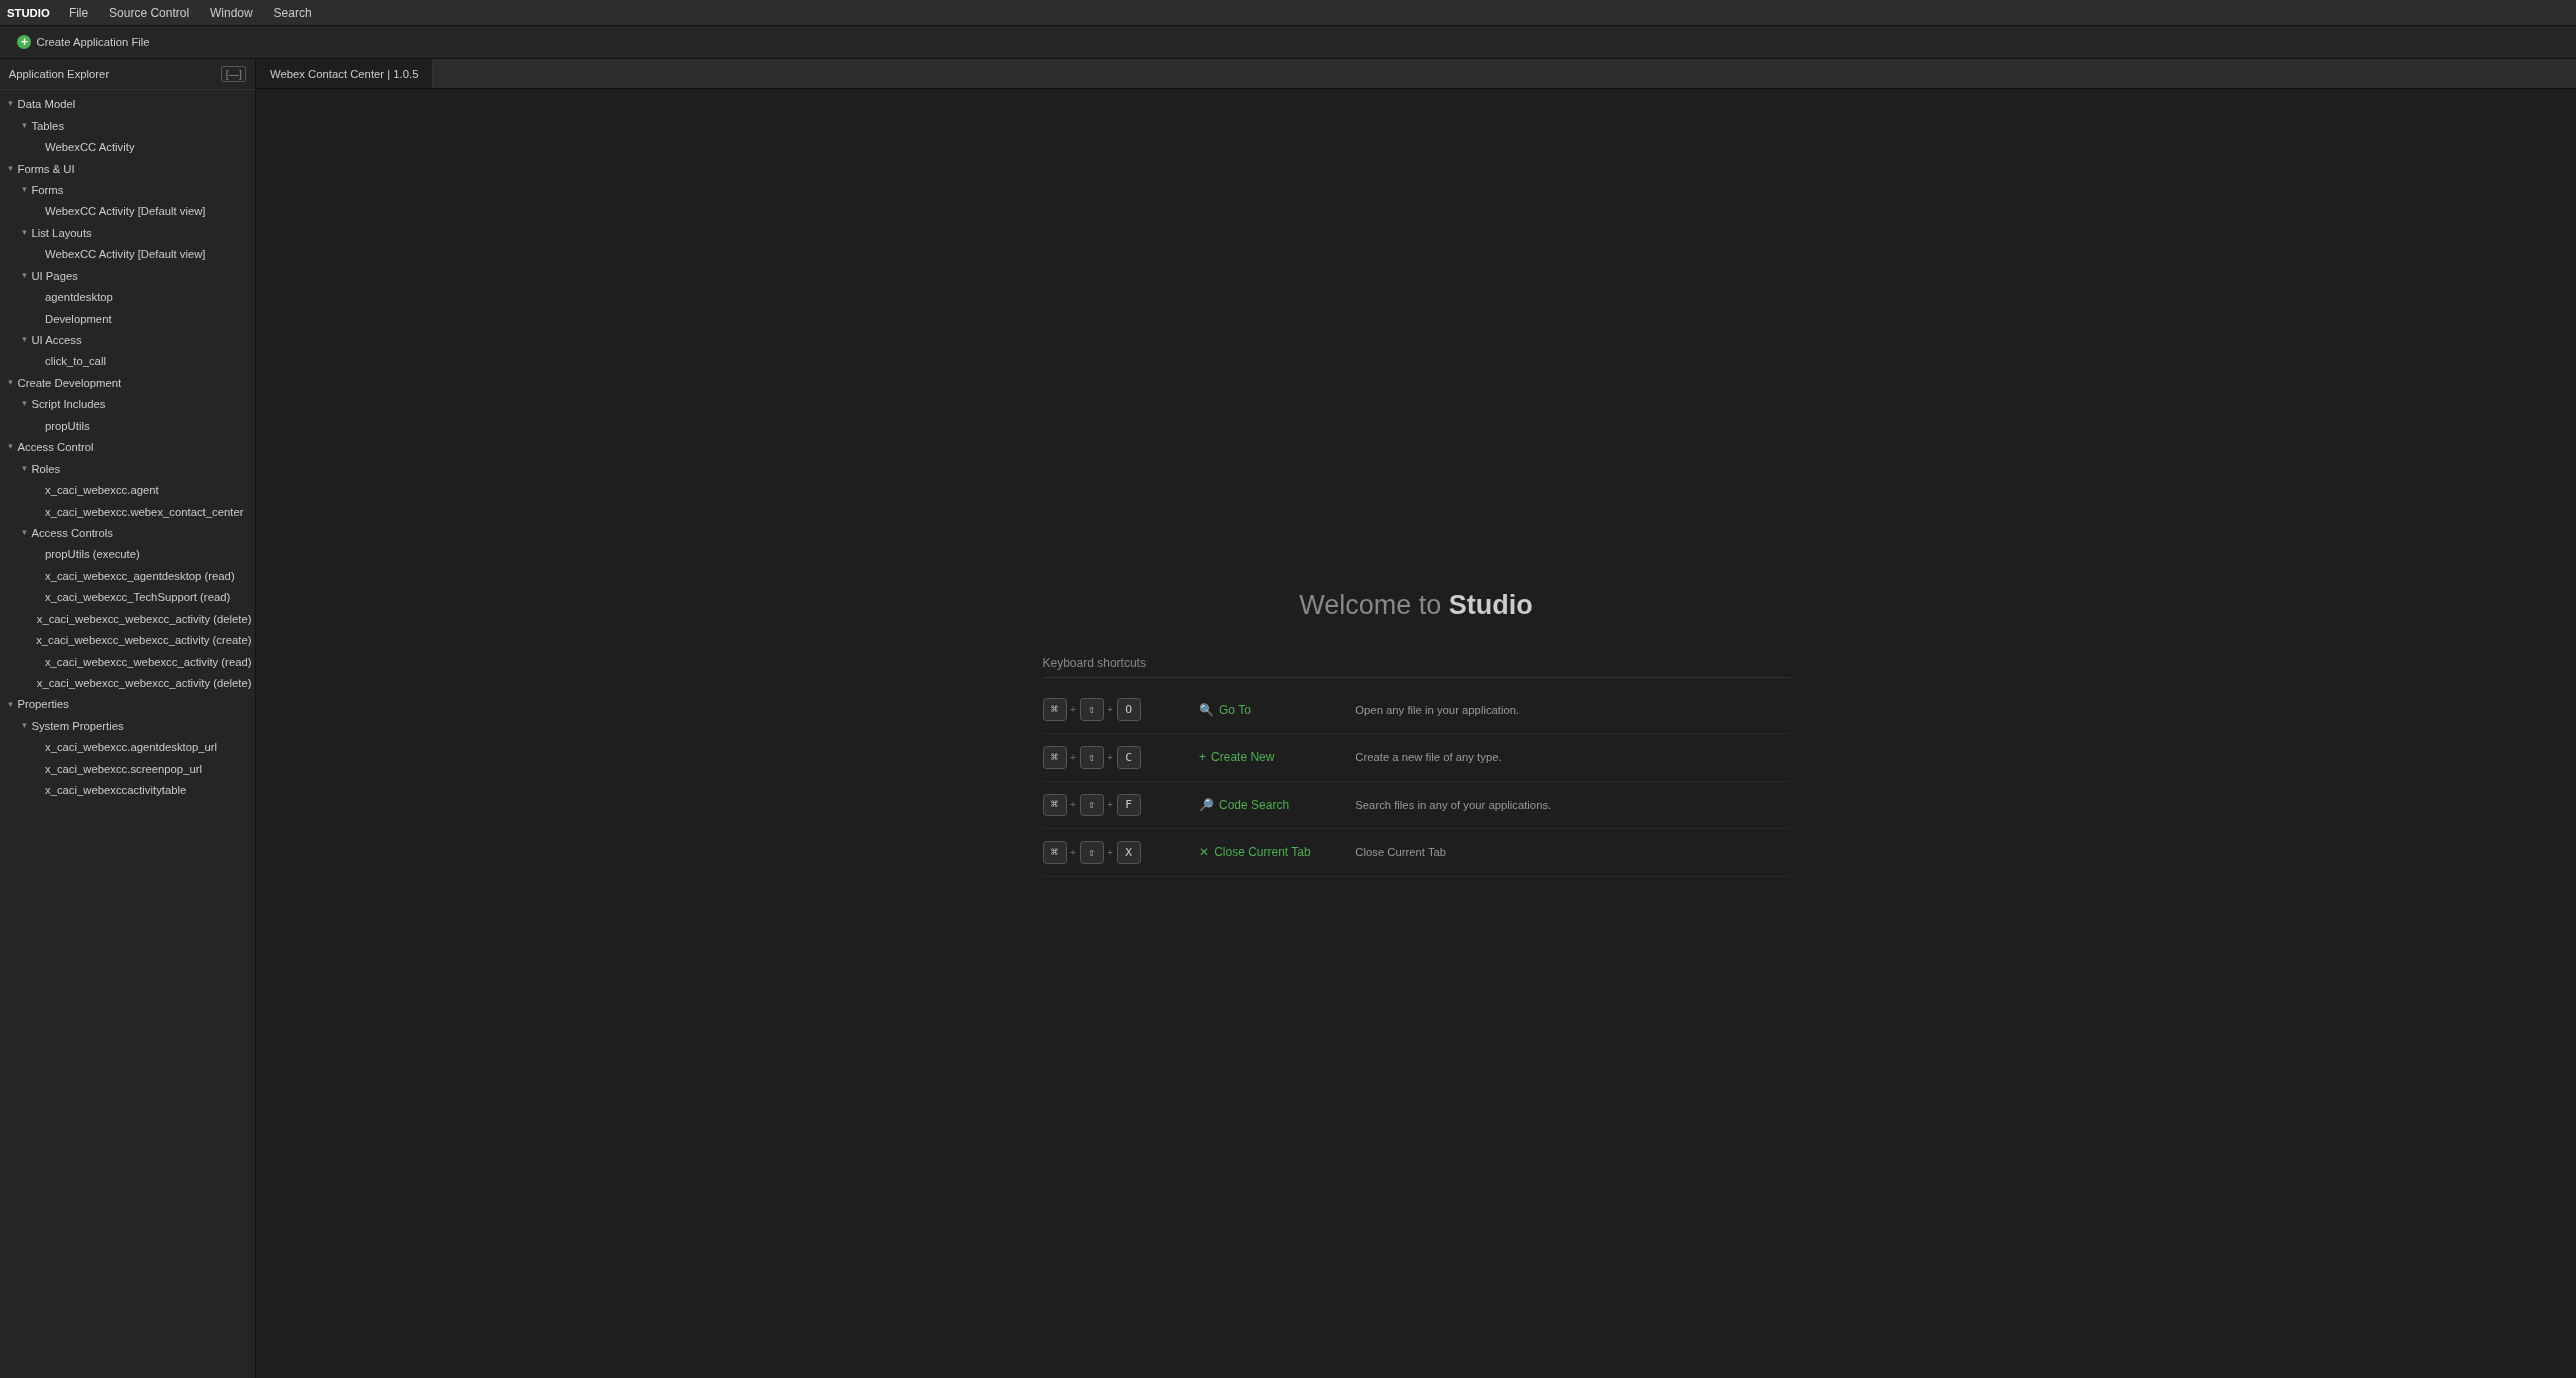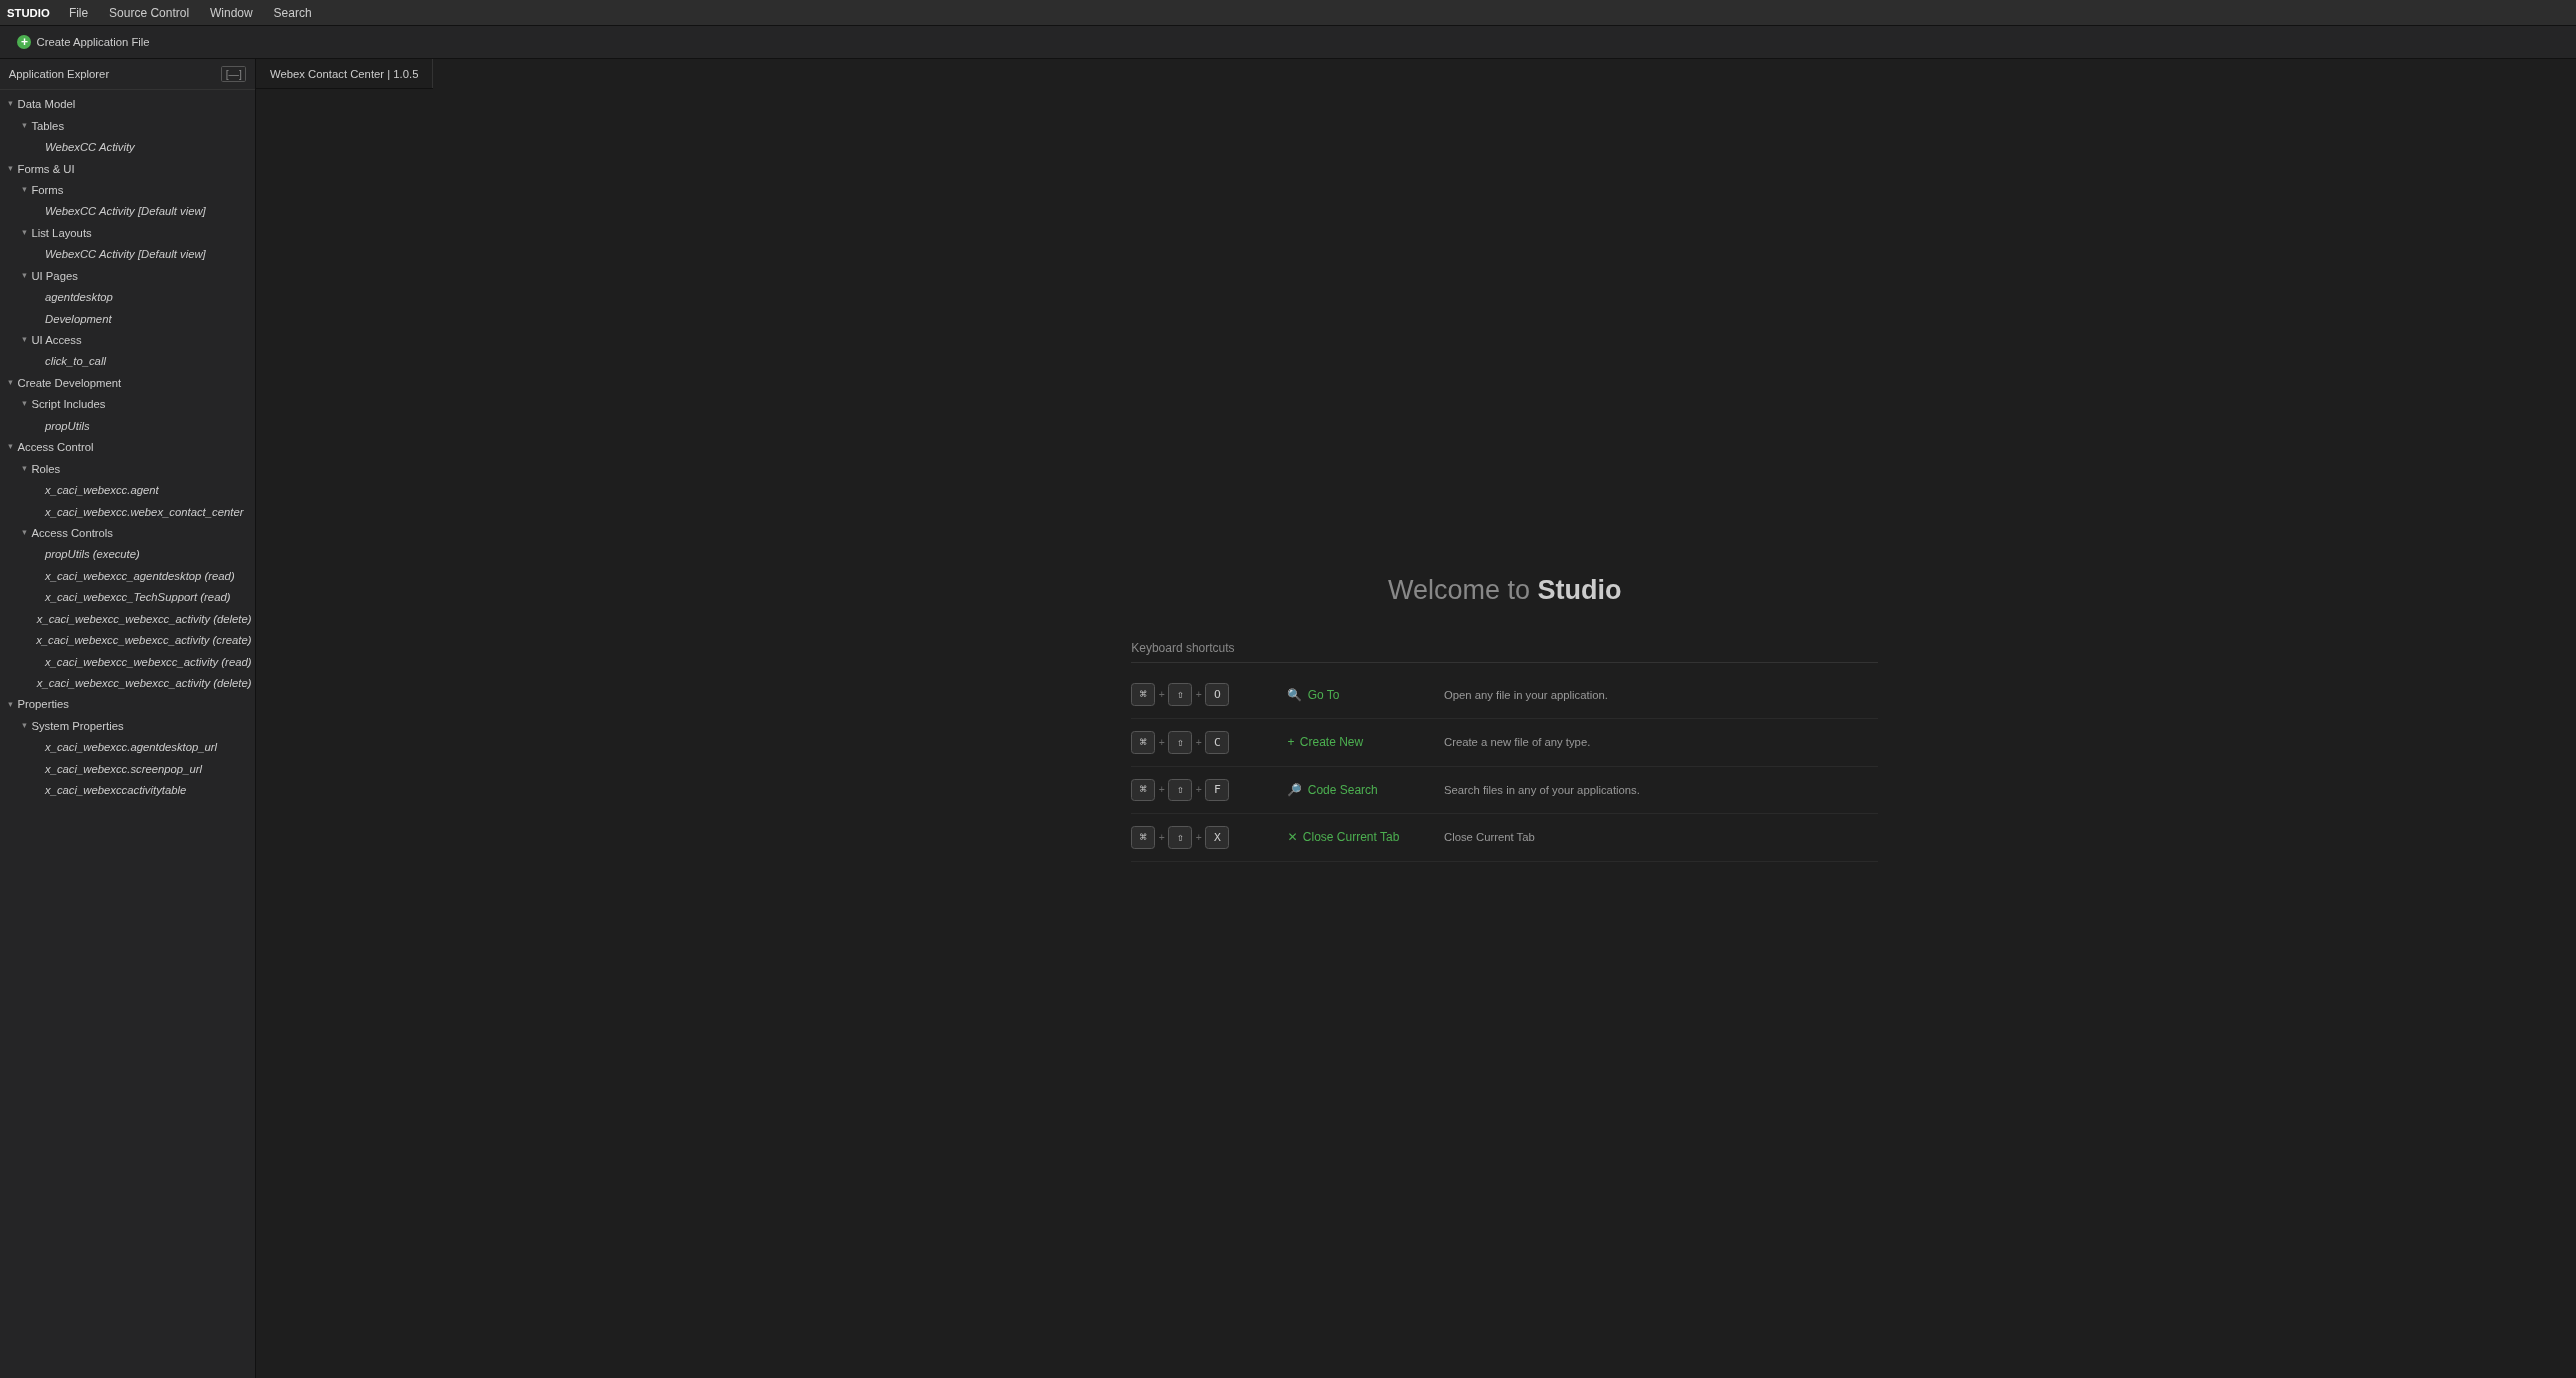--- a/index.html
+++ b/index.html
@@ -122,27 +122,27 @@
       display: inline-block;
       text-align: center;
       color: #888;
       font-size: 8.7px;
     }
     .tree-item .label { flex: 1; }
 
     
     .indent-0 { padding-left: 3.5px; }
     .indent-1 { padding-left: 17.4px; }
-    .indent-2 { padding-left: 31px; font-style: italic; }
+    .indent-2 { padding-left: 31px; }
 
     
     .content-area {
       flex: 1;
       display: flex;
-      flex-direction: row;
+      flex-direction: column;
       background: #1e1e1e;
       overflow: hidden;
     }
     .tab-bar {
       background: #2d2d2d;
       height: 30px;
       display: flex;
       align-items: flex-end;
       border-bottom: 0.9px solid #111;
       flex-shrink: 0;

